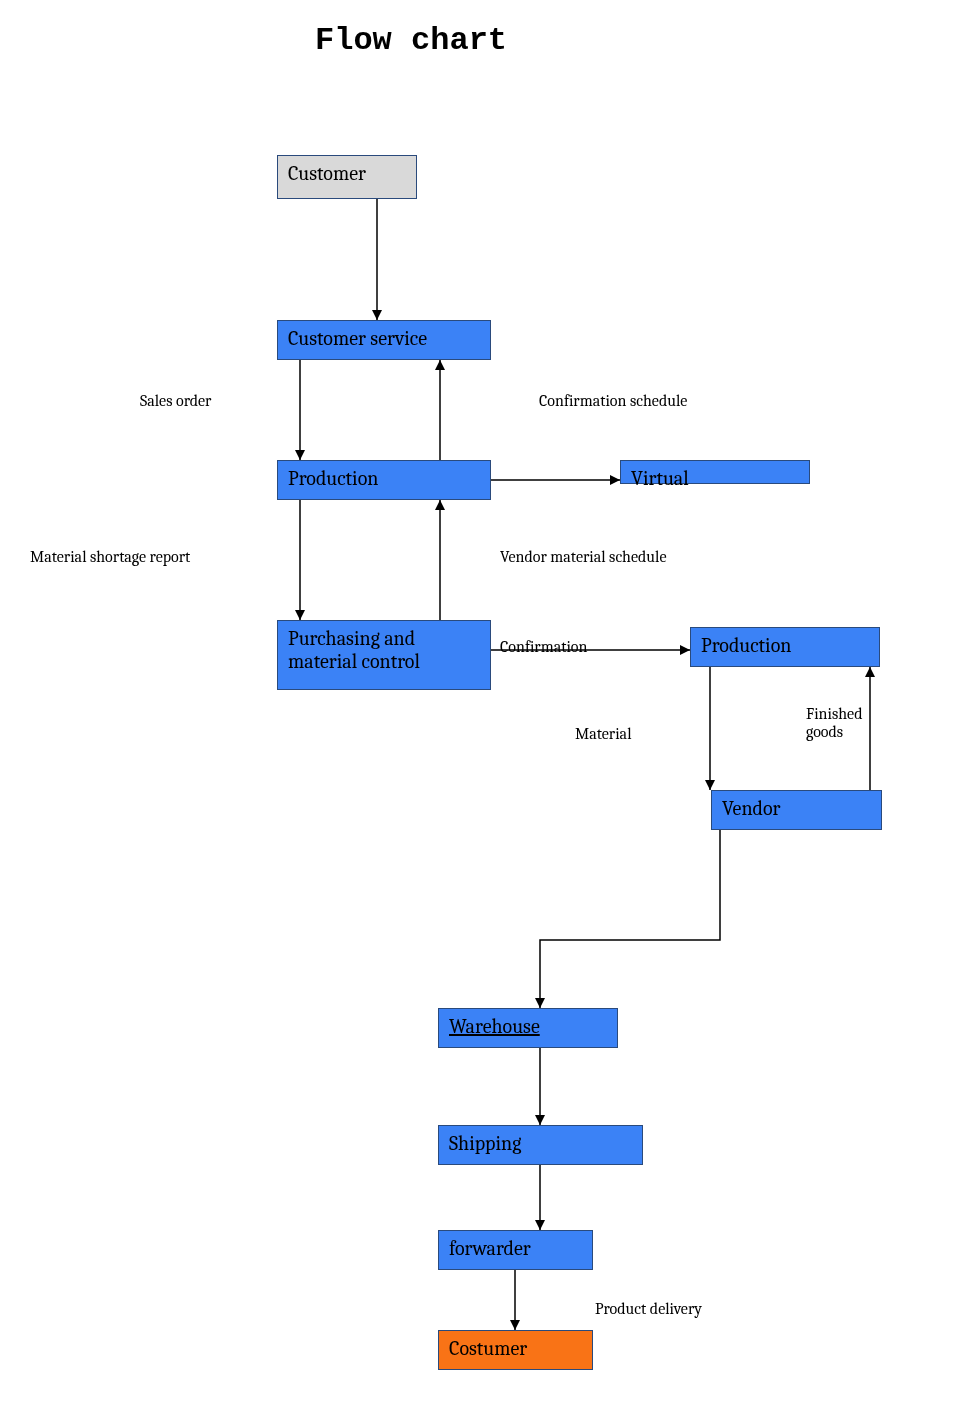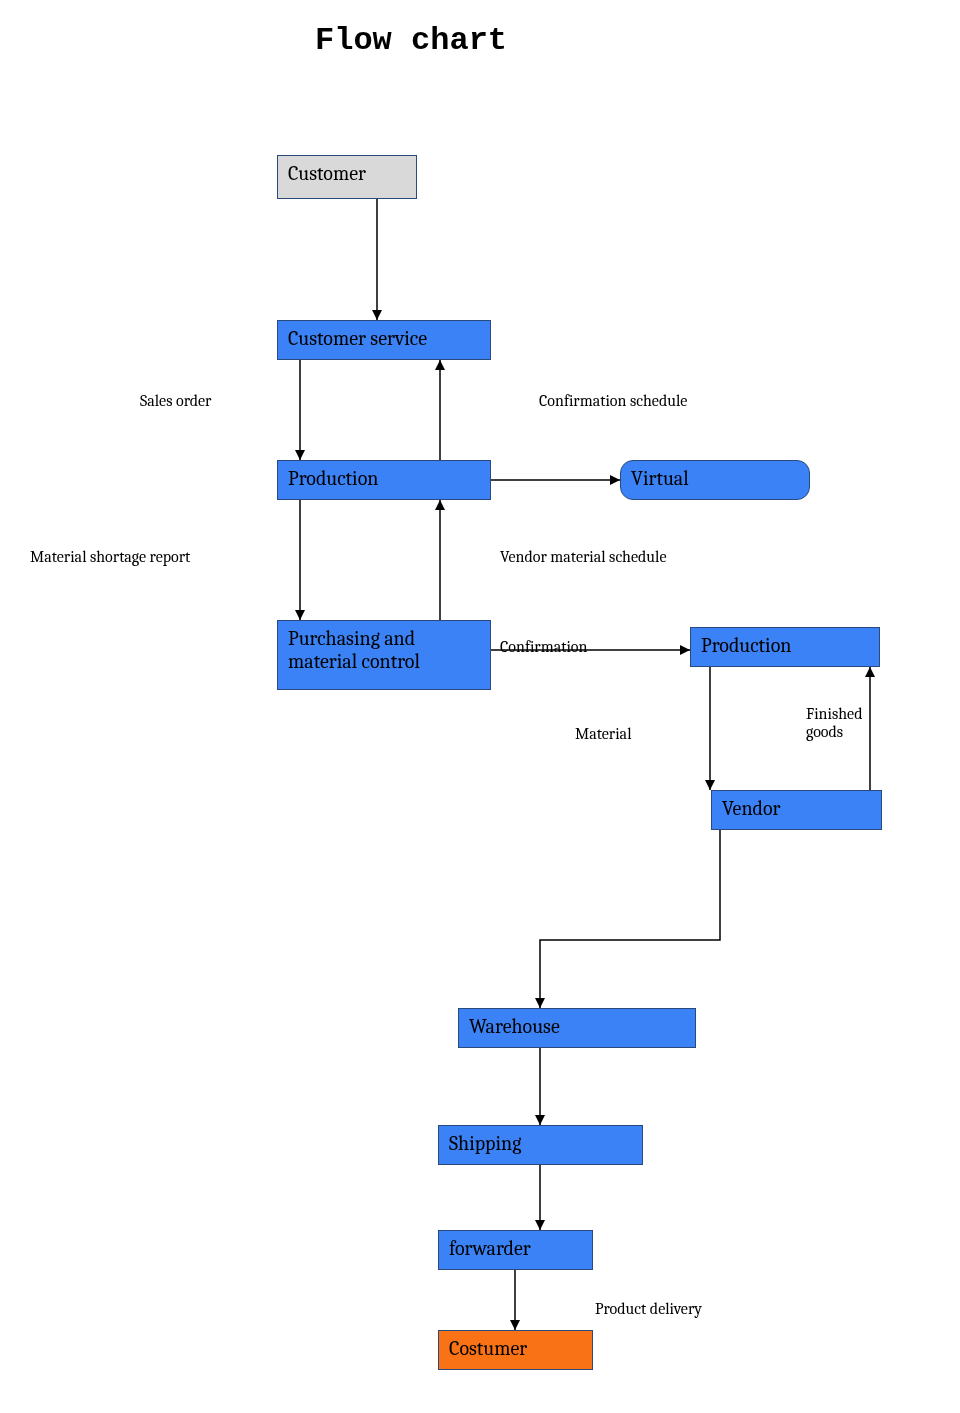--- a/index.html
+++ b/index.html
@@ -44,29 +44,29 @@
 <body>
 
 <div class="title" style="left:315px; top:22px;">Flow chart</div>
 
 <div class="box gray" style="left:277px; top:155px; width:140px; height:44px;">Customer</div>
 
 <div class="box blue" style="left:277px; top:320px; width:214px; height:40px;">Customer service</div>
 
 <div class="box blue" style="left:277px; top:460px; width:214px; height:40px;">Production</div>
 
-<div class="box blue" style="left:620px; top:460px; width:190px; height:40px;border-radius:13px;">Virtual</div>
+<div class="box blue" style="left:620px; top:460px; width:190px; height:24px;">Virtual</div>
 
 <div class="box blue" style="left:277px; top:620px; width:214px; height:70px;">Purchasing and material control</div>
 
 <div class="box blue" style="left:690px; top:627px; width:190px; height:40px;">Production</div>
 
 <div class="box blue" style="left:711px; top:790px; width:171px; height:40px;">Vendor</div>
 
-<div class="box blue" style="left:458px; top:1008px; width:238px; height:40px;">Warehouse</div>
+<div class="box blue" style="left:438px; top:1008px; width:180px; height:40px;text-decoration:underline;">Warehouse</div>
 
 <div class="box blue" style="left:438px; top:1125px; width:205px; height:40px;">Shipping</div>
 
 <div class="box blue" style="left:438px; top:1230px; width:155px; height:40px;">forwarder</div>
 
 <div class="box red" style="left:438px; top:1330px; width:155px; height:40px;">Costumer</div>
 
 <div class="label" style="left:140px; top:392px;">Sales order</div>
 
 <div class="label" style="left:500px; top:392px;margin-left:39px;">Confirmation schedule</div>

